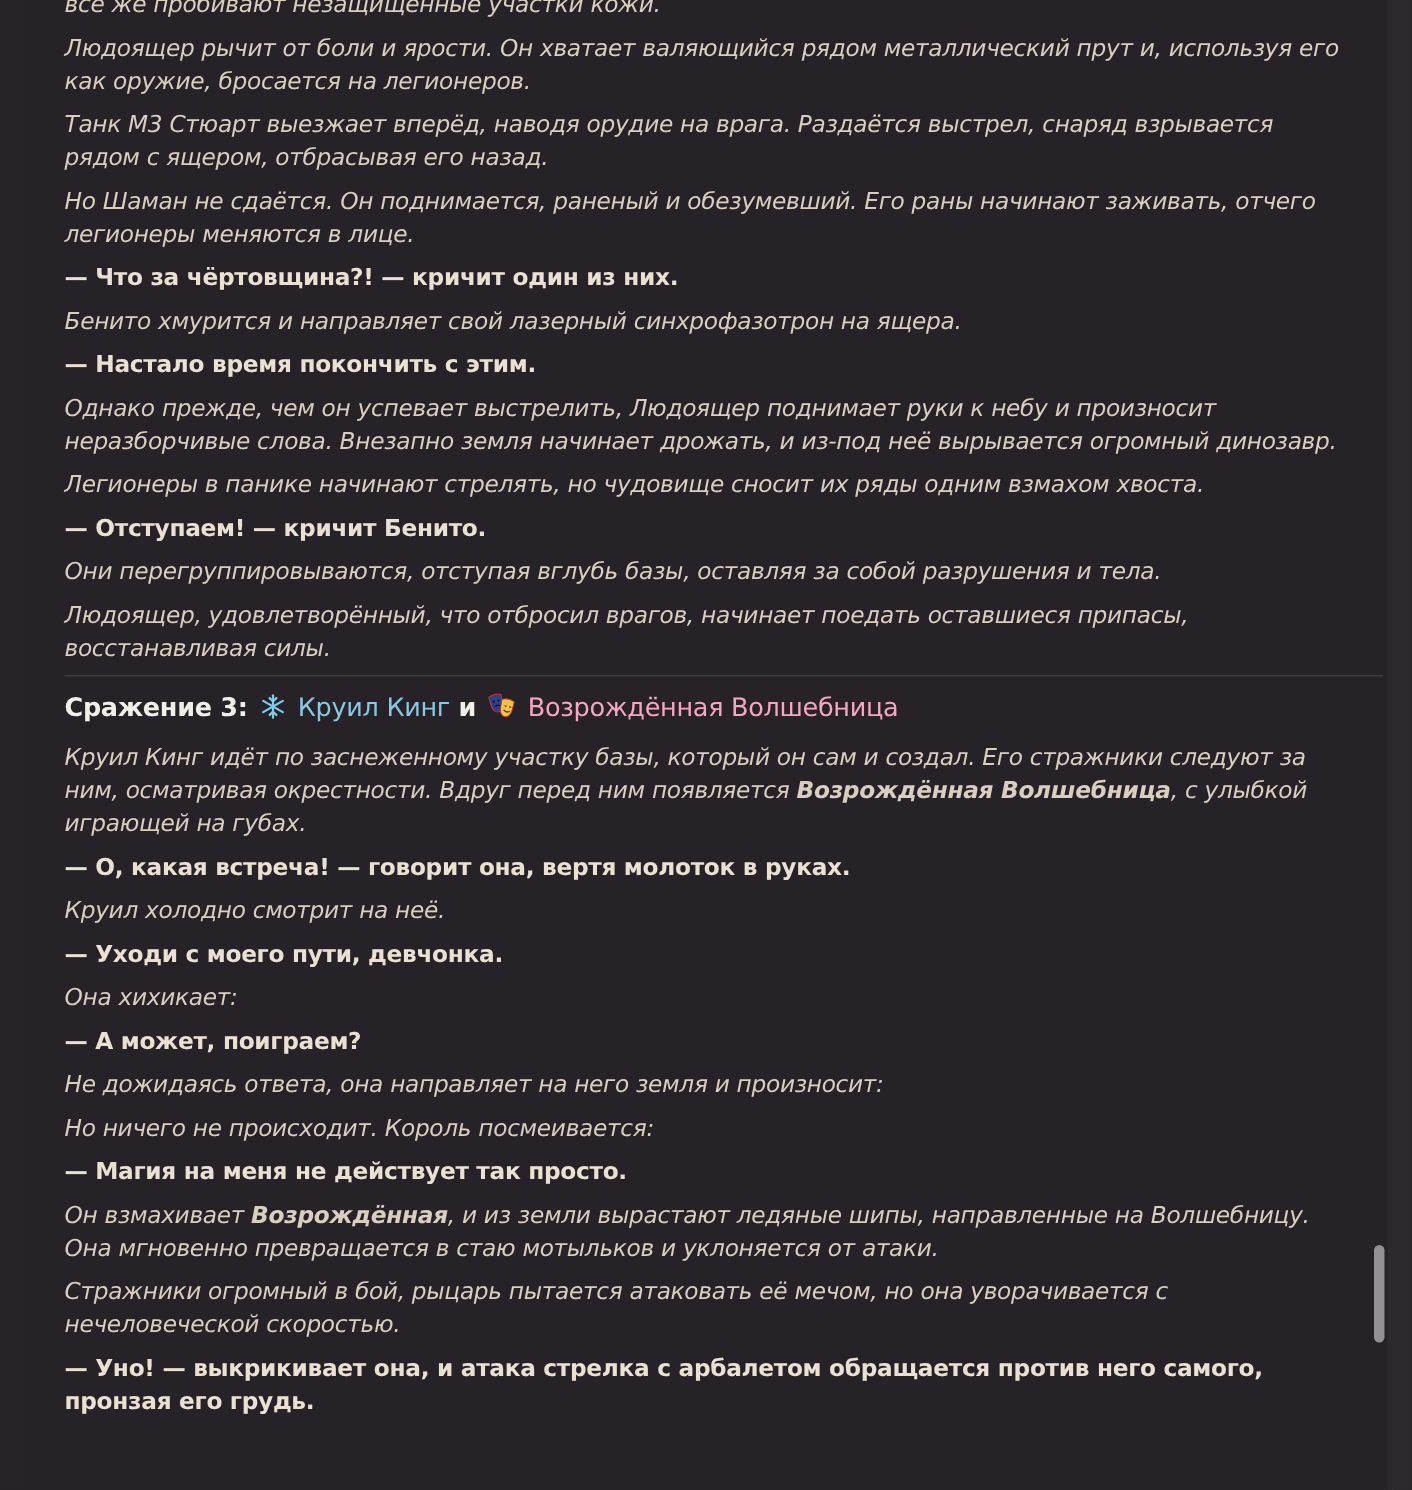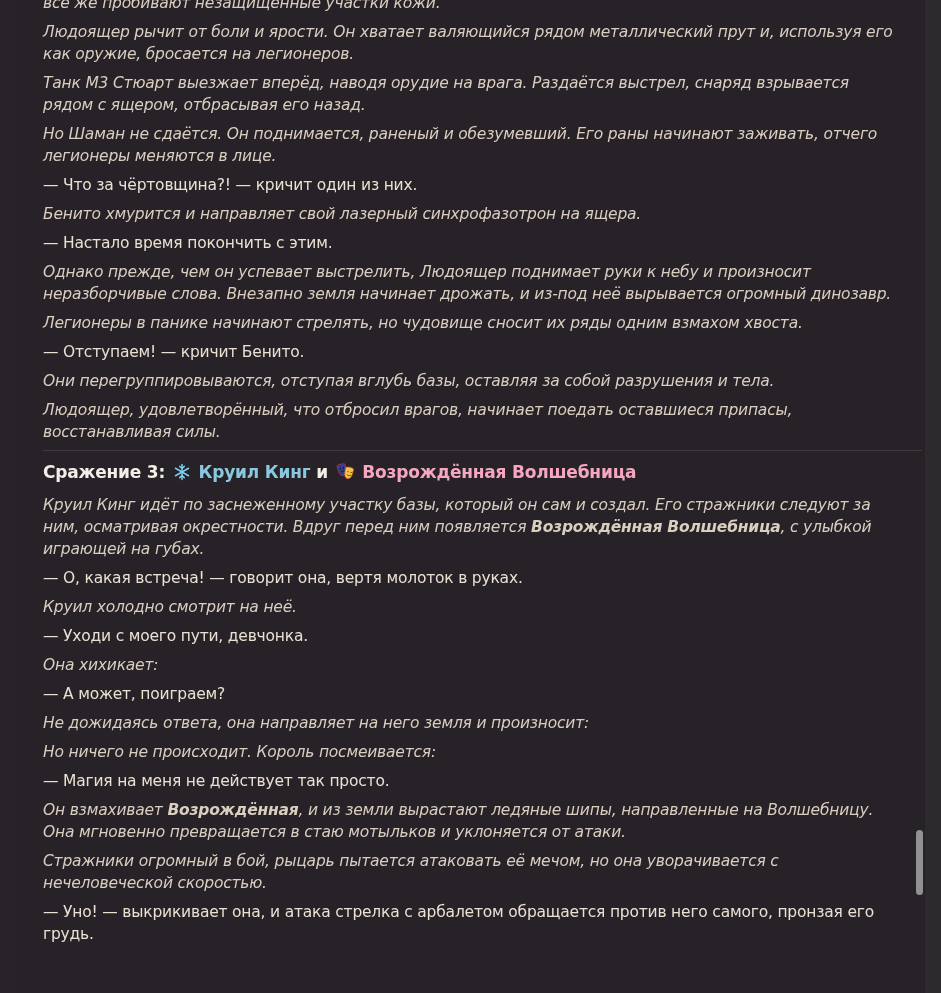--- a/index.html
+++ b/index.html
@@ -23,39 +23,39 @@
     font-size:15.5px;
     line-height:22px;
     letter-spacing:-0.2px;
   }
   p.narration{
     font-style:italic;
     color:#d9cec0;
   }
   p.dialogue{
     font-style:normal;
-    font-weight:400;
+    font-weight:700;
     color:#eae1d3;
   }
   .msg .b{font-weight:700;}
   .hr{
     border:none;
     border-top:1px solid #3d393d;
     margin:2px -22px 0 0;
     height:0;
   }
   h4.heading{
     margin:9px 0 10px 0;
     font-size:17px;
     line-height:24px;
     font-weight:700;
     color:#f2eee8;
     letter-spacing:-0.2px;
   }
-  h4.heading .name{font-weight:700;}
+  h4.heading .name{font-weight:400;}
   .emoji{
     display:inline-block;
     vertical-align:-3px;
     margin:0 2px;
     line-height:0;
   }
   .scroll-gutter{
     position:absolute;right:0;top:0;width:16px;height:993px;
     background:#2d2a2d;
   }

